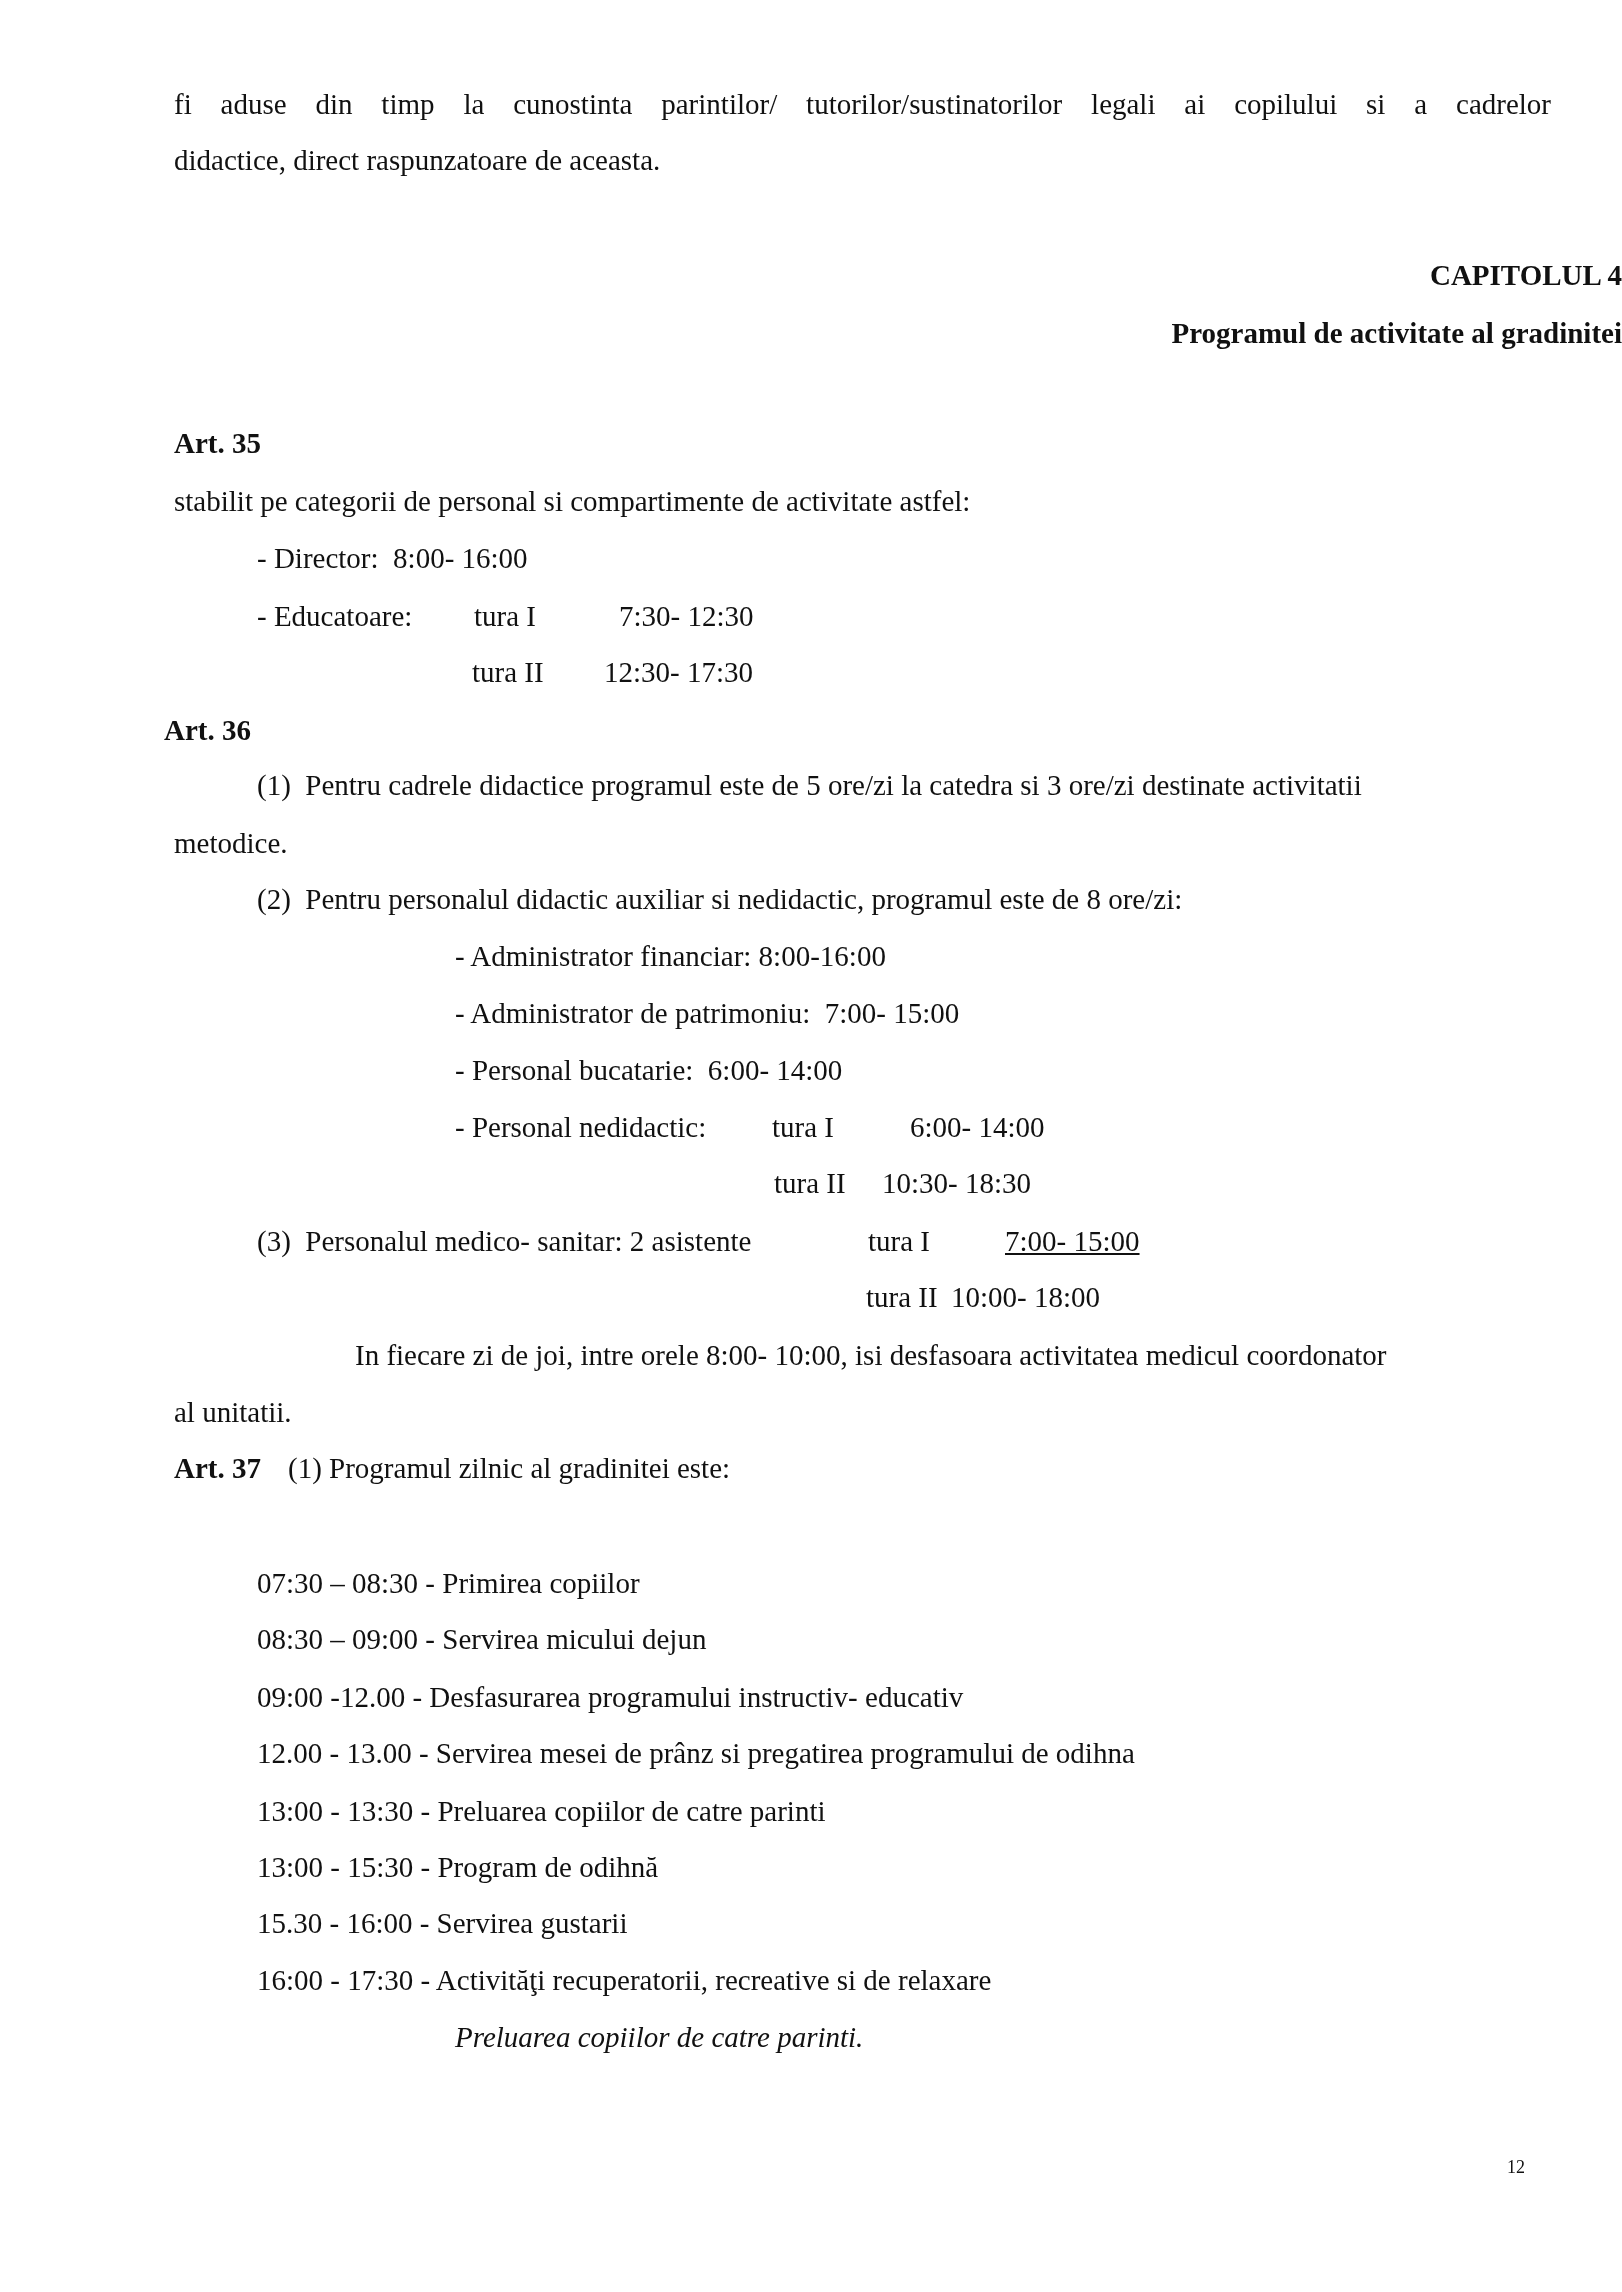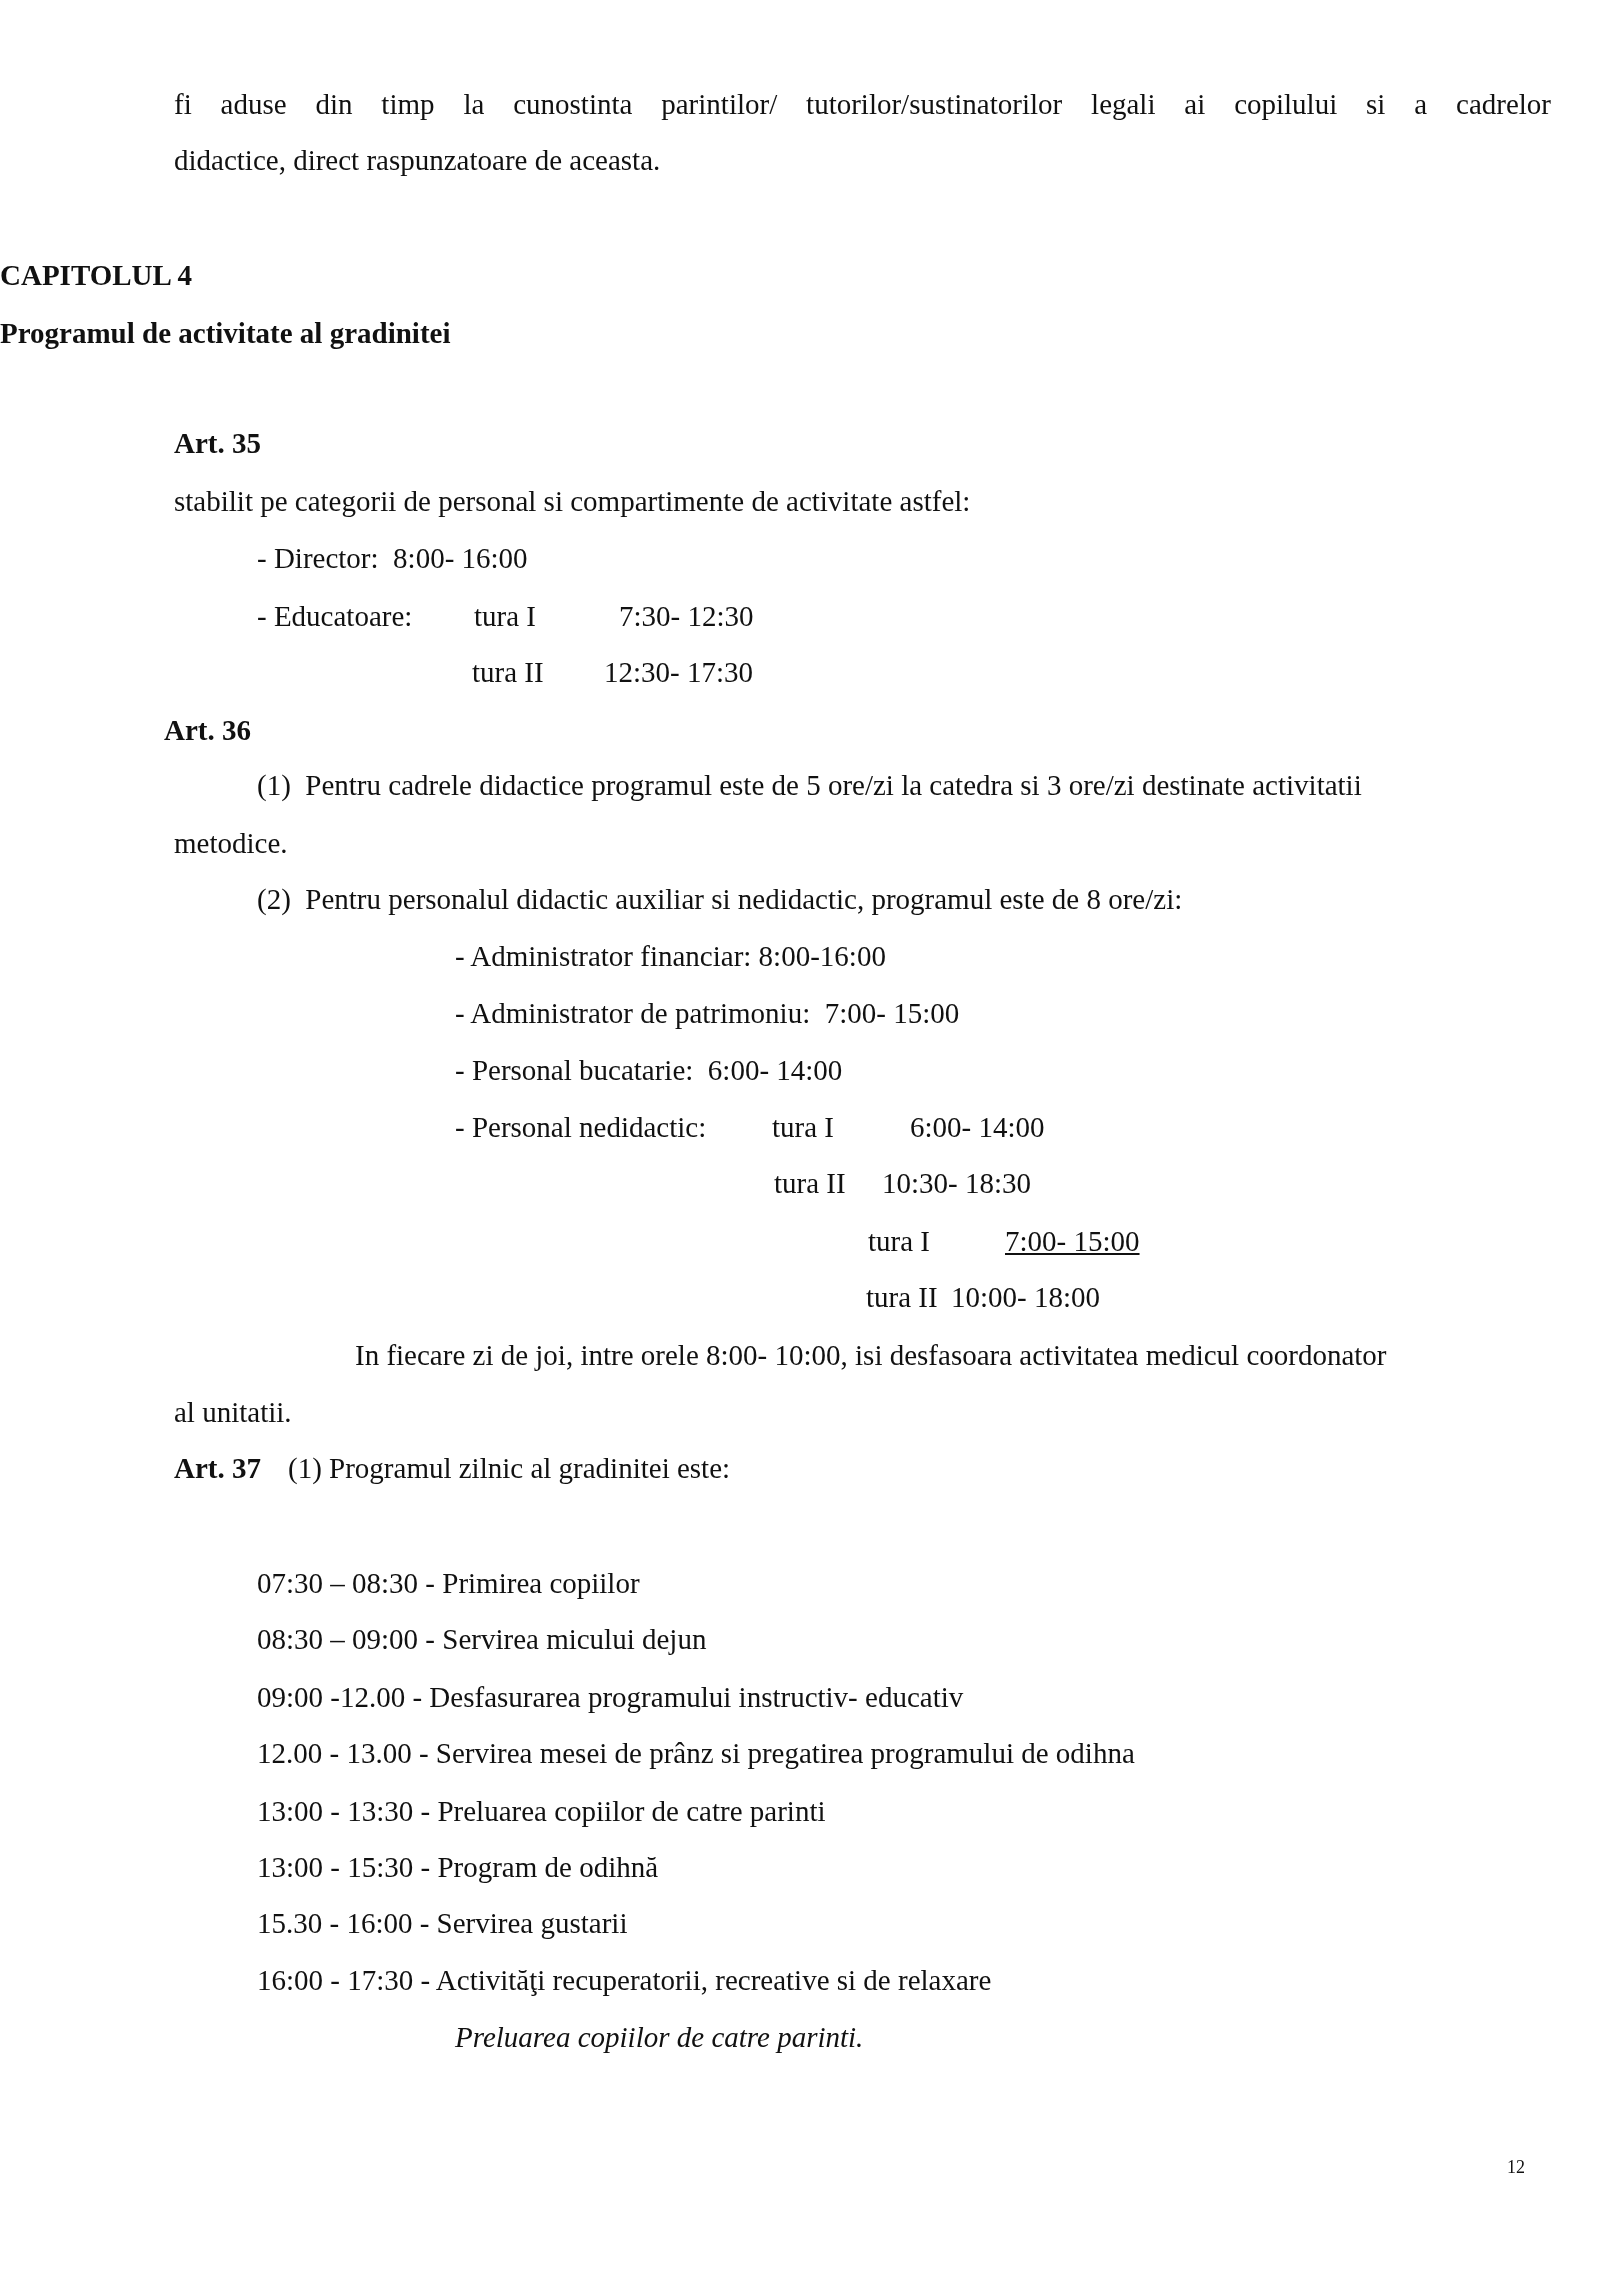--- a/index.html
+++ b/index.html
@@ -1,20 +1,20 @@
 <!DOCTYPE html>
 <html><head>
 <meta charset="utf-8">
 <style>
   html, body { margin: 0; padding: 0; background: #ffffff; }
   body { width: 1622px; height: 2293px; position: relative; overflow: hidden;
          font-family: "Liberation Serif", "DejaVu Serif", serif; color: #111111; }
   .ln { position: absolute; font-size: 29px; line-height: 33px; white-space: pre; }
   .just { left: 174px; width: 1377px; text-align: justify; text-align-last: justify; white-space: normal; }
-  .center { left: 0; width: 1622px; text-align: left; font-weight: bold; }
+  .center { left: 0; width: 1622px; text-align: right; font-weight: bold; }
   b { font-weight: bold; }
   .seg { position: absolute; top: 0; white-space: pre; }
 </style>
 </head>
 <body>
 
 <div class="ln just" style="top:88px;">fi aduse din timp la cunostinta  parintilor/ tutorilor/sustinatorilor  legali ai copilului si a cadrelor</div>
 <div class="ln" style="top:144px; left:174px;">didactice, direct raspunzatoare de aceasta.</div>
 
 <div class="ln center" style="top:259px;">CAPITOLUL 4</div>
@@ -47,20 +47,21 @@
 <div class="ln" style="top:1111px; left:0; width:1622px;">
   <span class="seg" style="left:455px;">- Personal nedidactic:</span>
   <span class="seg" style="left:772px;">tura I</span>
   <span class="seg" style="left:910px;">6:00- 14:00</span>
 </div>
 <div class="ln" style="top:1167px; left:0; width:1622px;">
   <span class="seg" style="left:774px;">tura II</span>
   <span class="seg" style="left:882px;">10:30- 18:30</span>
 </div>
 <div class="ln" style="top:1225px; left:0; width:1622px;">
+  <span class="seg" style="left:257px;">(3)  Personalul medico- sanitar: 2 asistente</span>
   <span class="seg" style="left:868px;">tura I</span>
   <span class="seg" style="left:1005px;text-decoration:underline;">7:00- 15:00</span>
 </div>
 <div class="ln" style="top:1281px; left:0; width:1622px;">
   <span class="seg" style="left:866px;">tura II</span>
   <span class="seg" style="left:951px;">10:00- 18:00</span>
 </div>
 <div class="ln" style="top:1339px; left:355px;">In fiecare zi de joi, intre orele 8:00- 10:00, isi desfasoara activitatea medicul coordonator</div>
 <div class="ln" style="top:1396px; left:174px;">al unitatii.</div>
 

